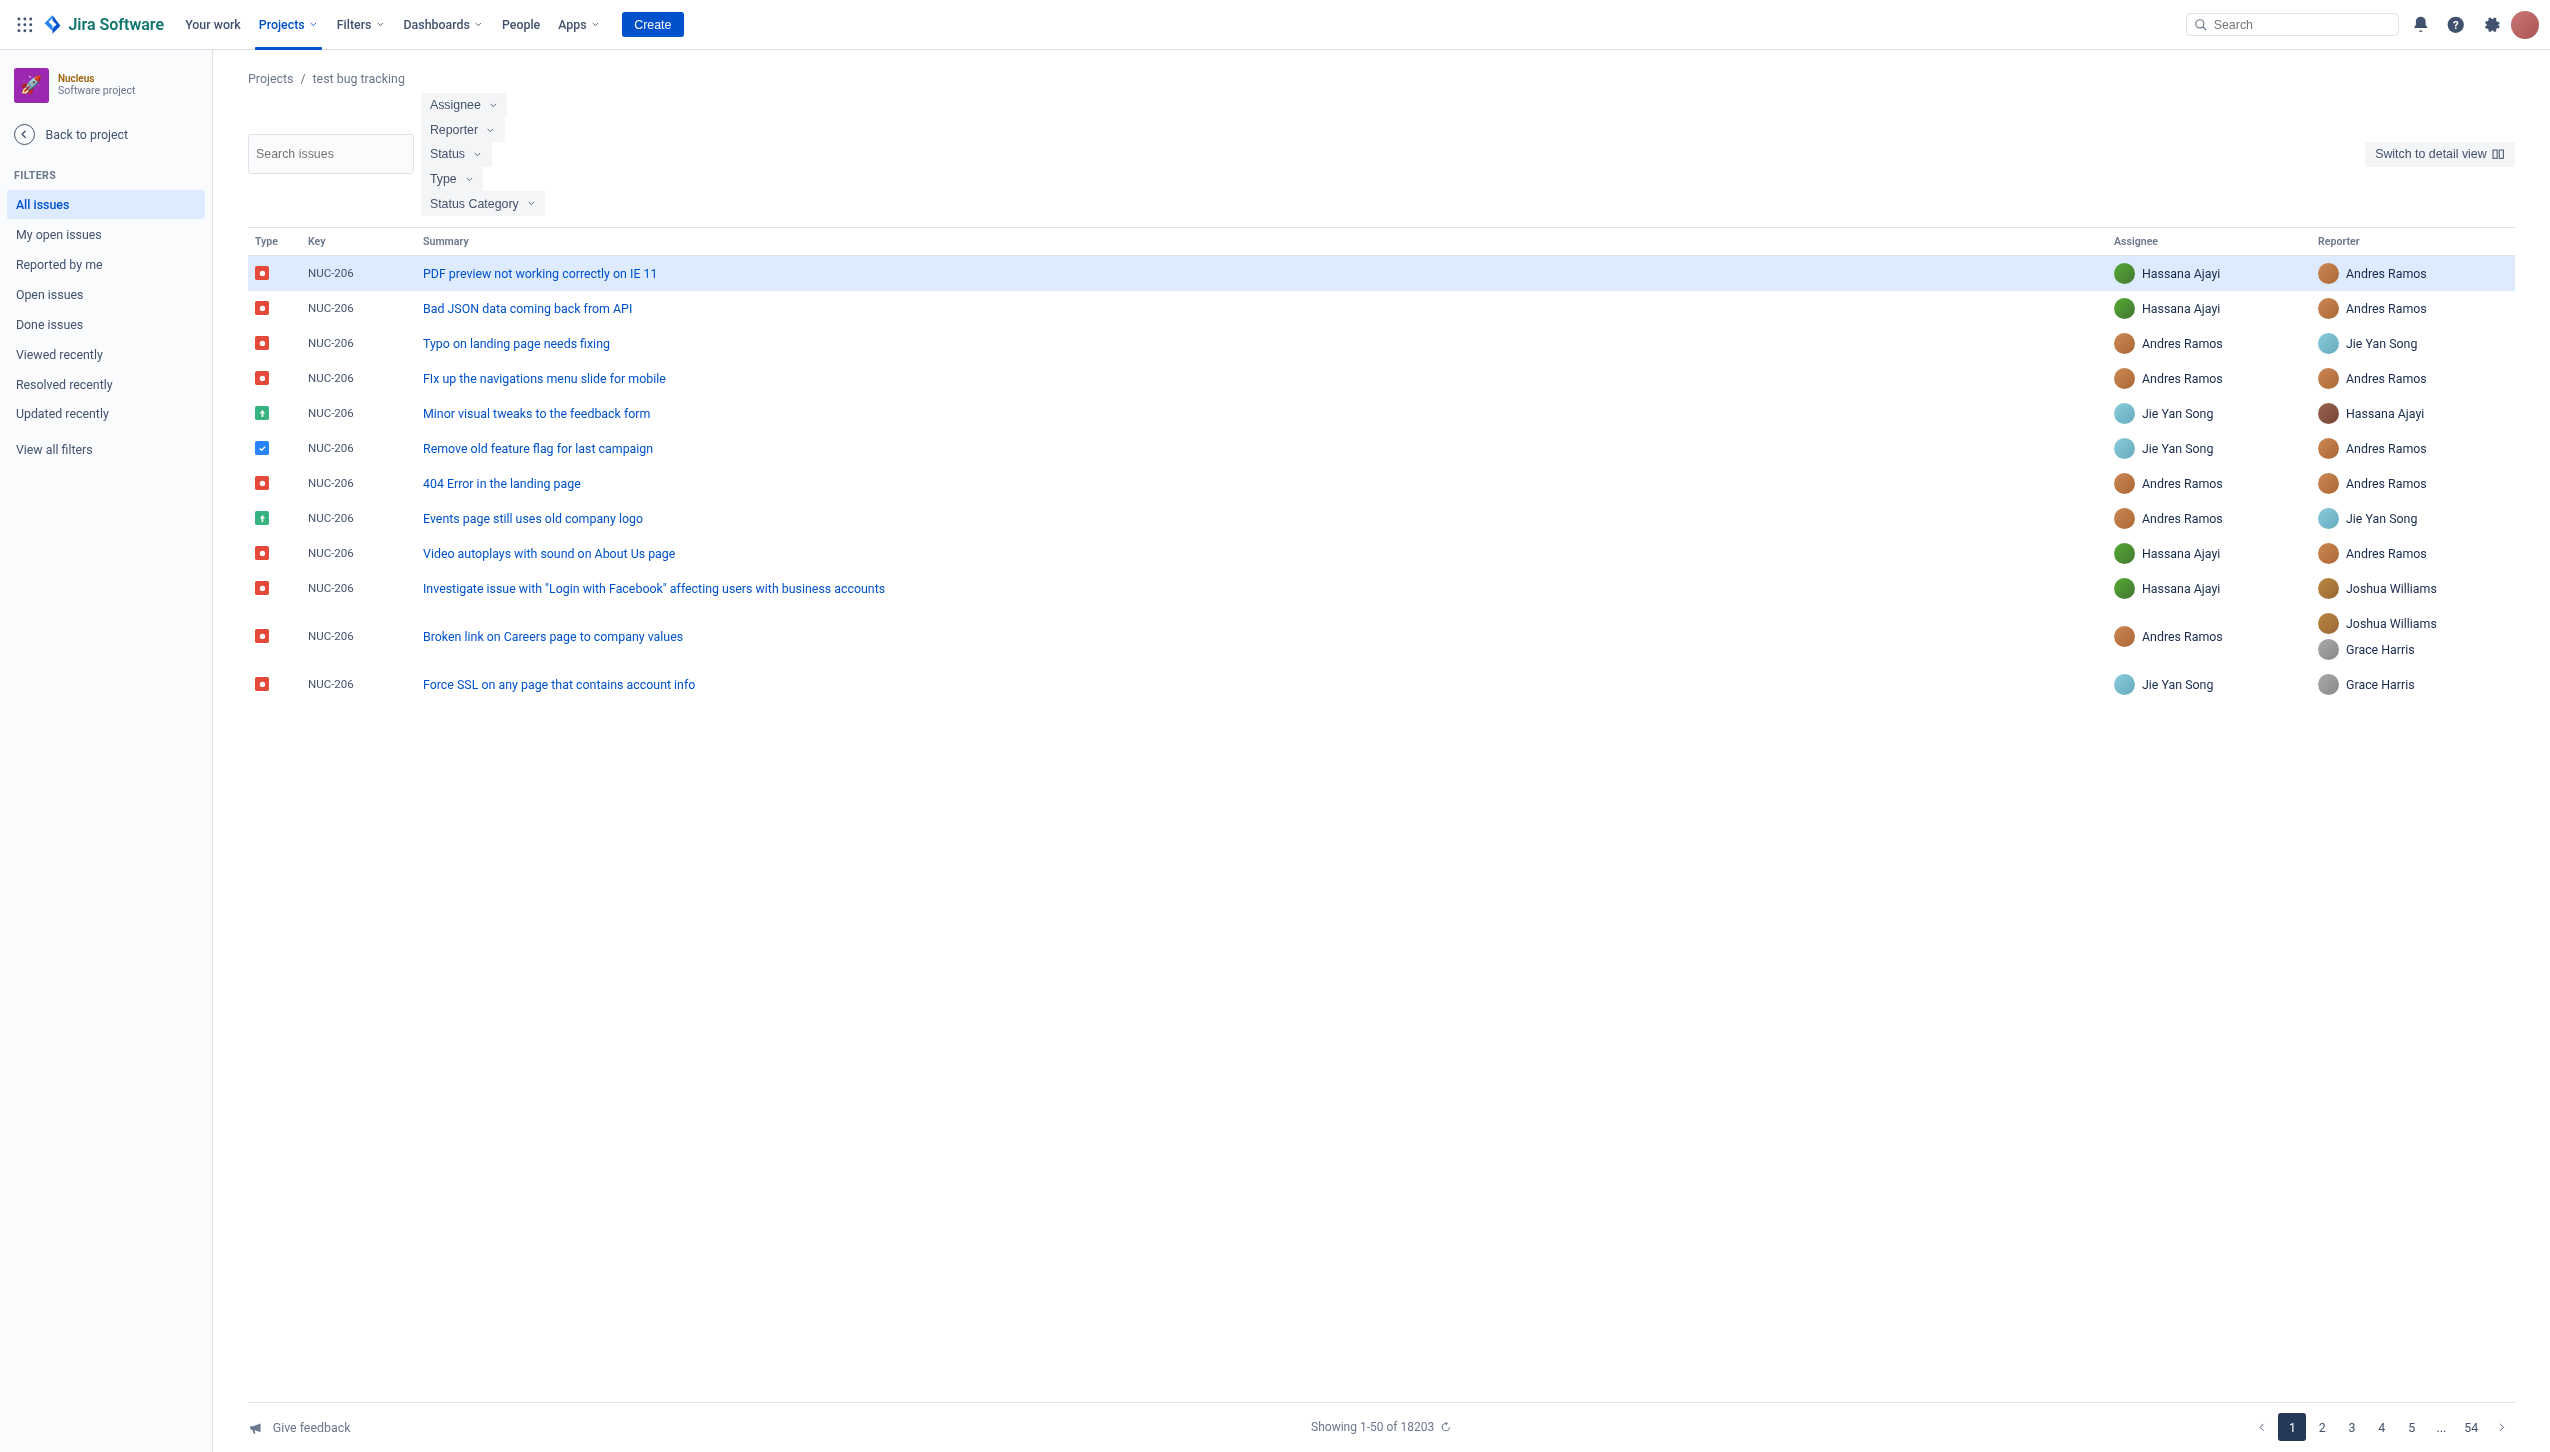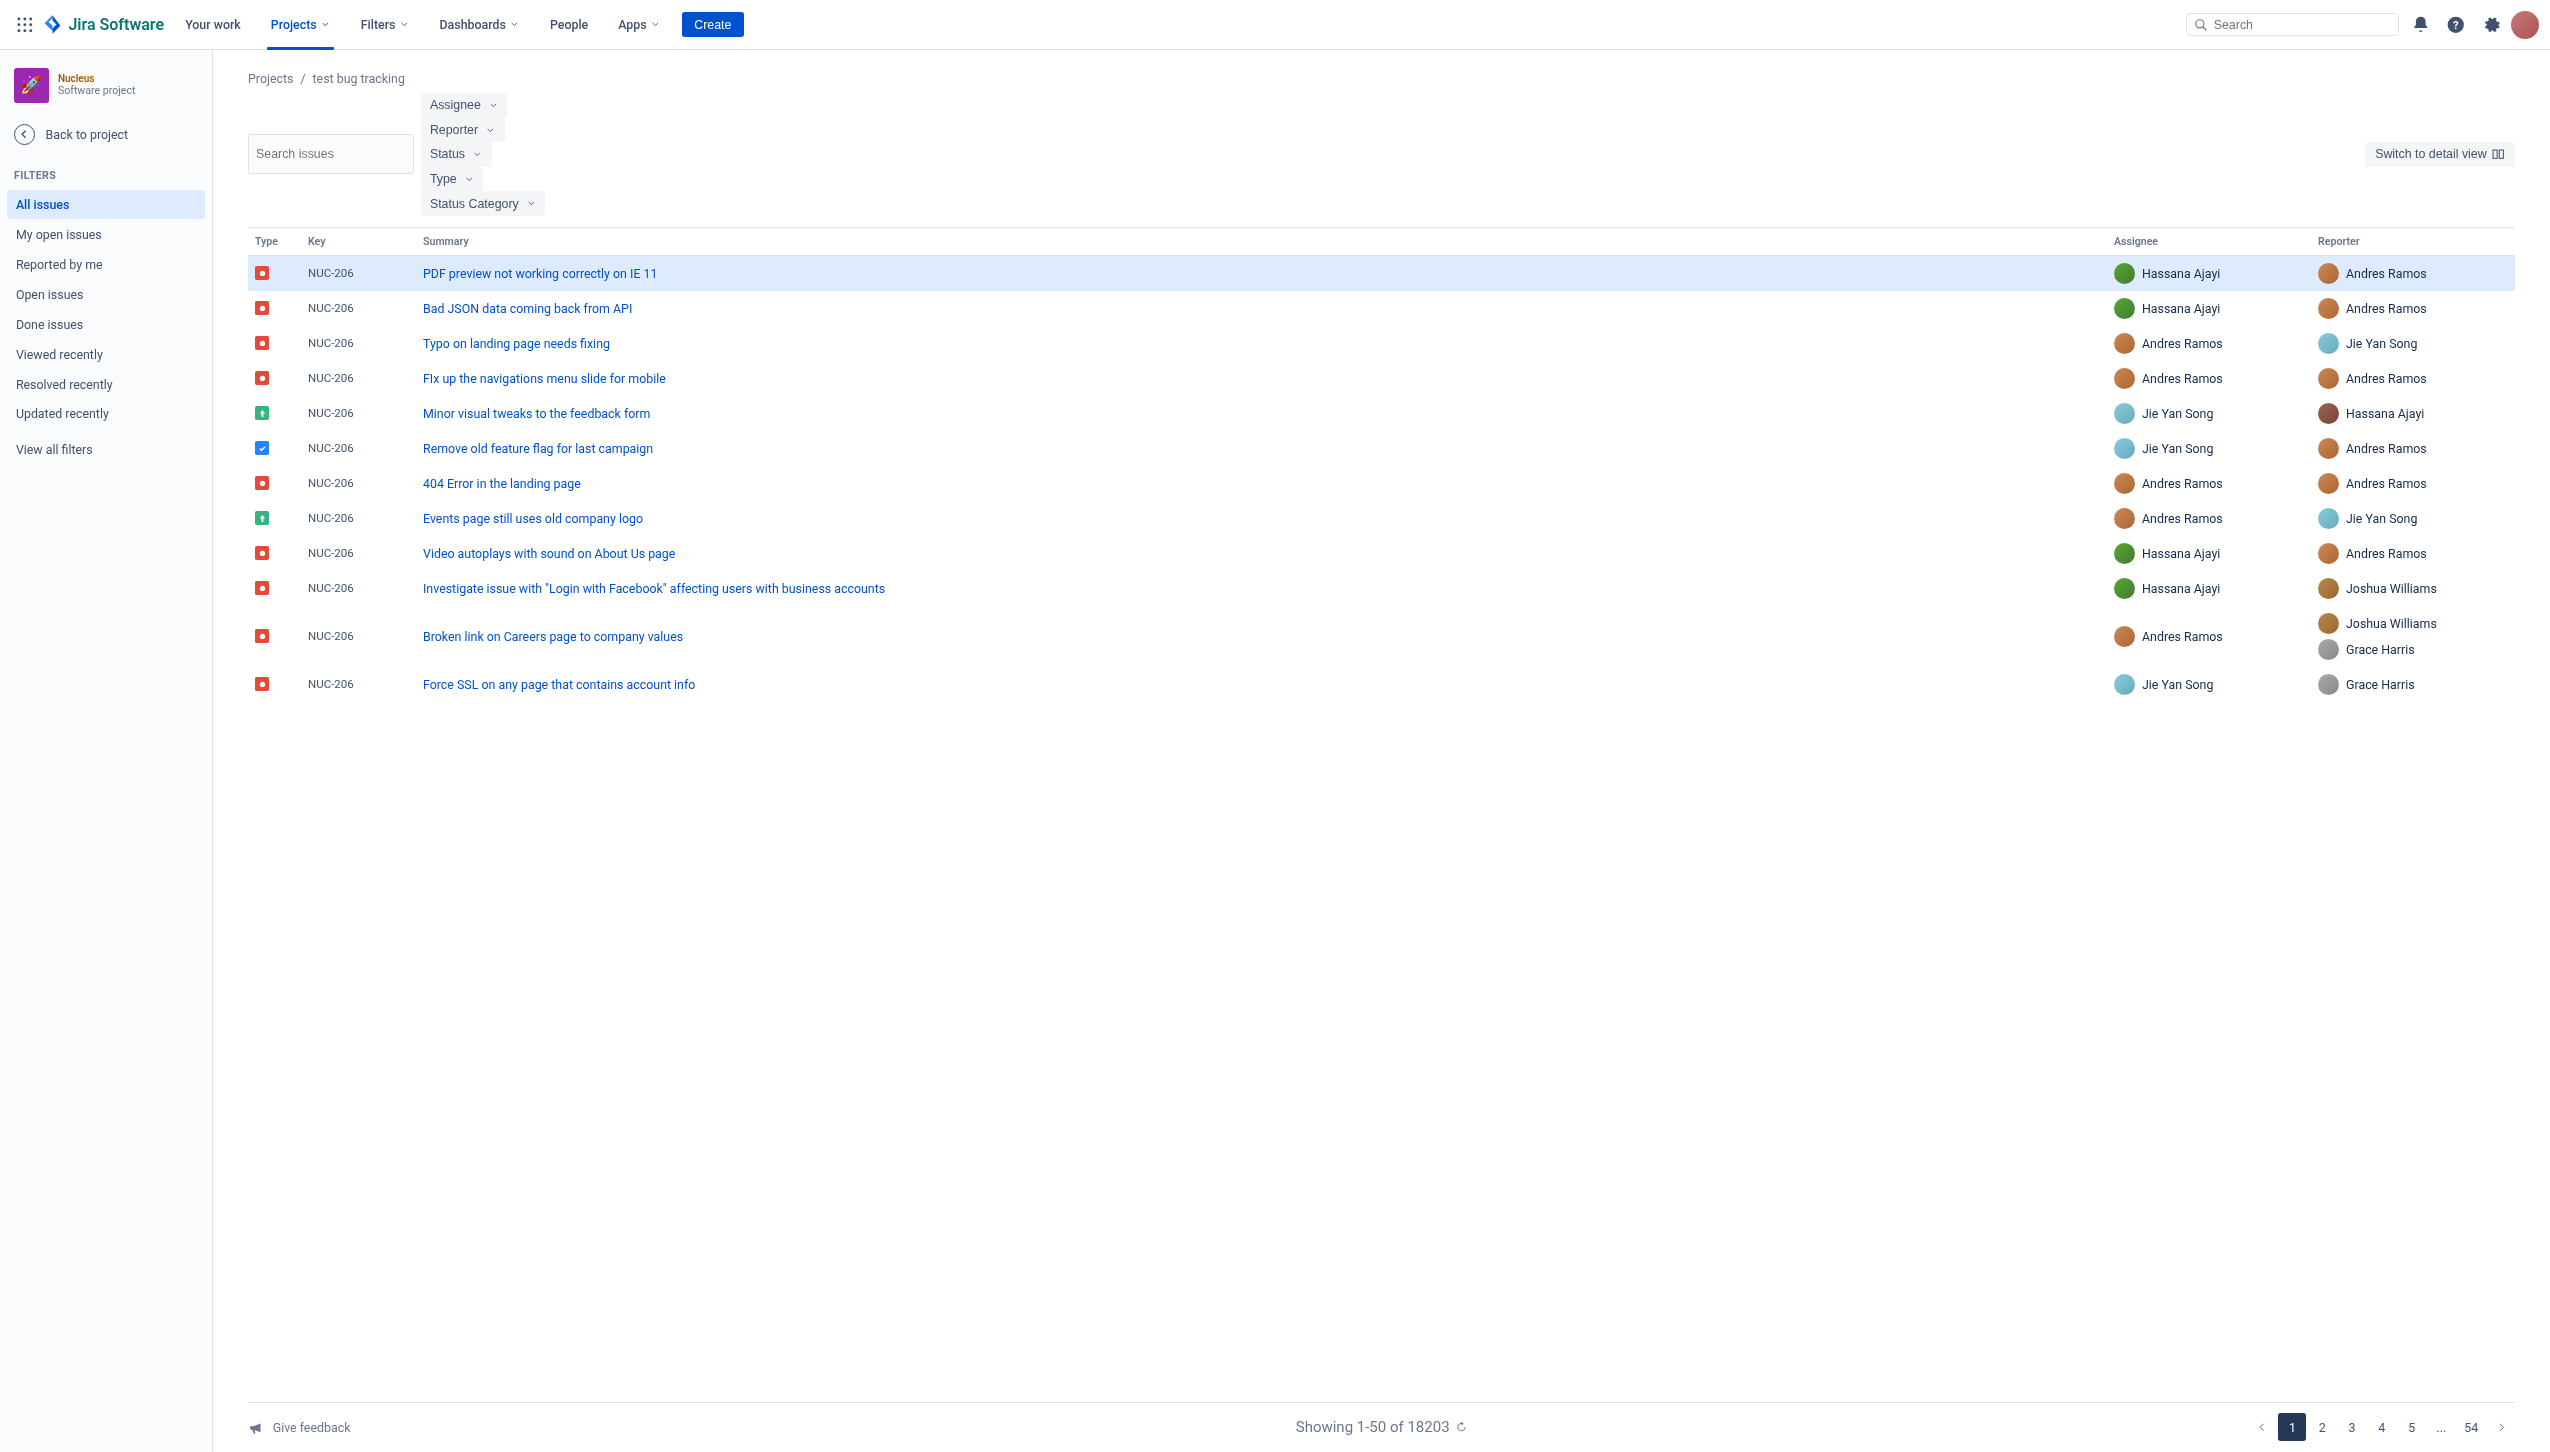--- a/index.html
+++ b/index.html
@@ -3,21 +3,21 @@
 <meta charset="utf-8">
 <style>
 * { margin: 0; padding: 0; box-sizing: border-box; }
 body { font-family: -apple-system, BlinkMacSystemFont, "Segoe UI", Roboto, sans-serif; font-size: 12.4px; color: #172B4D; background: #fff; }
 
 
 .topnav { display: flex; align-items: center; height: 50px; border-bottom: 0.9px solid #DFE1E6; padding: 0 10.6px; gap: 3.5px; }
 .app-switcher { width: 28px; height: 28px; display:flex; align-items:center; justify-content:center; border-radius:2.7px; }
 .logo { display:flex; align-items:center; gap:5.3px; font-weight:600; font-size:16px; color:#0f766e; margin-right:10.6px; }
 .logo svg { flex-shrink:0; }
-.nav-items { display:flex; gap:16px;align-items:flex-end; }
+.nav-items { display:flex; gap:4px;align-items:flex-end; }
 .nav-item { padding: 3.5px 7px; display:flex; align-items:center; gap:3.5px; color:#42526E; font-weight:500; border-radius:2.7px; position:relative; height:50px; }
 .nav-item.active { color:#0052CC; }
 .nav-item.active::after { content:''; position:absolute; bottom:0; left:3.5px; right:3.5px; height:2.7px; background:#0052CC; border-radius:0.9px; }
 .chevron { width:10.6px; height:10.6px; }
 .create-btn { background:#0052CC; color:#fff; border:none; padding:5.3px 12.4px; border-radius:2.7px; font-weight:500; font-size:12.4px; margin-left:10.6px; }
 .nav-spacer { flex:1; }
 .search-box { display:flex; align-items:center; border:0.9px solid #DFE1E6; border-radius:4.4px; padding:3.5px 7px; width:213px; gap:5.3px; color:#6B778C; }
 .search-box input { border:none; outline:none; flex:1; font-size:12.4px; }
 .nav-icon { width:28px; height:28px; display:flex; align-items:center; justify-content:center; border-radius:50%; color:#42526E; margin-left:3.5px; }
 .avatar-img { width:28px; height:28px; border-radius:50%; background:linear-gradient(135deg,#c77,#a55); margin-left:3.5px; }
@@ -73,21 +73,21 @@
 .pa1 { background:linear-gradient(135deg,#5a3,#473); }
 .pa2 { background:linear-gradient(135deg,#c85,#a63); }
 .pa3 { background:linear-gradient(135deg,#8cd,#6ab); }
 .pa4 { background:linear-gradient(135deg,#965,#743); }
 .pa5 { background:linear-gradient(135deg,#b84,#963); }
 .pa6 { background:linear-gradient(135deg,#aaa,#888); }
 
 
 .footer { display:flex; align-items:center; padding:10.6px 0; border-top:0.9px solid #DFE1E6; gap:10.6px; }
 .feedback { display:flex; align-items:center; gap:7px; color:#6B778C; }
-.showing { color:#6B778C; font-size:15px; margin-left:auto; margin-right:auto; position:absolute; left:50%; transform:translateX(-50%); display:flex; align-items:center; gap:5.3px;}
+.showing { color:#6B778C; font-size:12px; margin-left:auto; margin-right:auto; position:absolute; left:50%; transform:translateX(-50%); display:flex; align-items:center; gap:5.3px;}
 .footer-inner { position:relative; display:flex; width:100%; align-items:center; }
 .pagination { display:flex; gap:1.8px; margin-left:auto; }
 .page-btn { min-width:28px; height:28px; display:flex; align-items:center; justify-content:center; border-radius:2.7px; color:#42526E; font-size:12.4px; }
 .page-btn.active { background:#253858; color:#fff; }
 </style>
 </head>
 <body>
 
 <div class="topnav">
   <div class="app-switcher">

